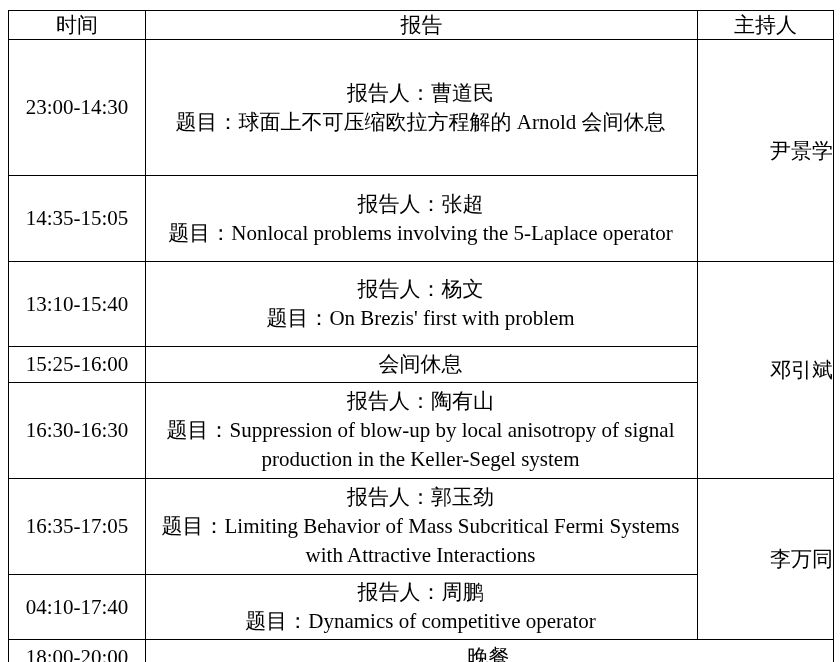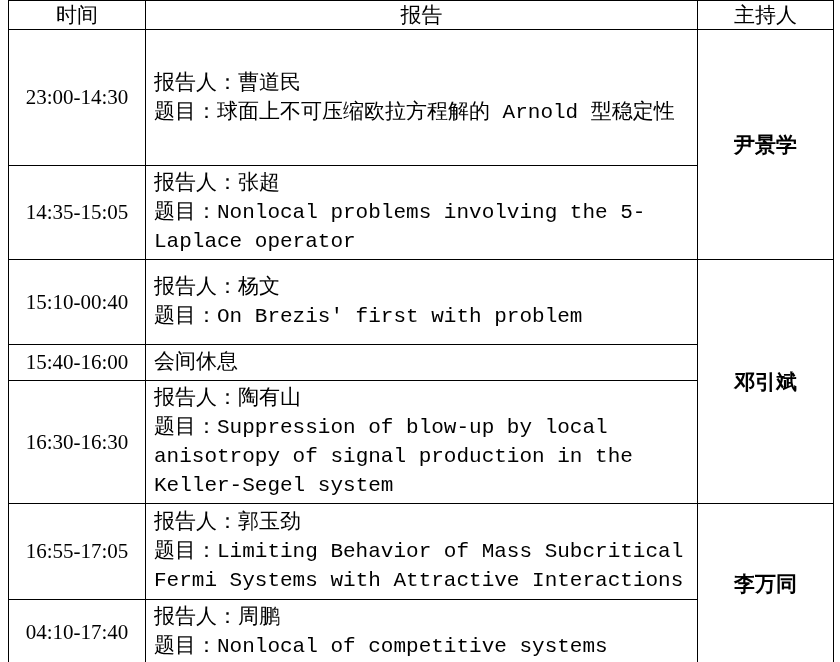--- a/index.html
+++ b/index.html
@@ -7,21 +7,21 @@
     padding: 0;
     background: #ffffff;
     width: 840px;
     height: 662px;
     overflow: hidden;
   }
   .page {
     width: 840px;
     height: 552px;
     box-sizing: border-box;
-    padding: 0 7px 4px 8px;
+    padding: 10px 7px 4px 8px;
     font-family: "Liberation Serif", "DejaVu Serif", serif;
     color: #000000;
   }
   table.schedule {
     border-collapse: collapse;
     table-layout: fixed;
     width: 825px;
     font-size: 21px;
     color: #000000;
   }
@@ -38,30 +38,28 @@
     text-align: center;
     vertical-align: middle;
     height: 28px;
   }
   td.time-cell {
     text-align: center;
     vertical-align: middle;
     white-space: nowrap;
   }
   td.talk-cell {
-    text-align: left;
+    text-align: center;
     vertical-align: middle;
     padding: 3px 10px 3px 8px;
     line-height: 29px;
-    font-family: Liberation Mono, monospace;
   }
   td.chair-cell {
-    text-align: center;
+    text-align: right;
     vertical-align: middle;
-    font-weight: bold;
   }
   tr.r1 { height: 136px; }
   tr.r2 { height: 86px; margin-left: 28px; }
   tr.r3 { height: 85px; }
   tr.r4 { height: 30px; }
   tr.r5 { height: 96px; }
   tr.r6 { height: 96px; }
   tr.r7 { height: 62px; }
   tr.r8 { height: 32px; }
   .line { display: block; }
@@ -81,69 +79,69 @@
         <tr>
       <th>时间</th>
       <th>报告</th>
       <th>主持人</th>
     </tr>
 
     <tr class="r1">
       <td class="time-cell">23:00-14:30</td>
       <td class="talk-cell">
         <span class="line">报告人：曹道民</span>
-        <span class="line">题目：球面上不可压缩欧拉方程解的 Arnold 型稳定性</span>
+        <span class="line">题目：球面上不可压缩欧拉方程解的 Arnold 会间休息</span>
       </td>
       <td class="chair-cell" rowspan="2">尹景学</td>
     </tr>
 
     <tr class="r2">
       <td class="time-cell">14:35-15:05</td>
       <td class="talk-cell">
         <span class="line">报告人：张超</span>
         <span class="line">题目：Nonlocal problems involving the 5-Laplace operator</span>
       </td>
     </tr>
 
     <tr class="r3">
-      <td class="time-cell">15:10-00:40</td>
+      <td class="time-cell">13:10-15:40</td>
       <td class="talk-cell">
         <span class="line">报告人：杨文</span>
         <span class="line">题目：On Brezis' first with problem</span>
       </td>
       <td class="chair-cell" rowspan="3">邓引斌</td>
     </tr>
 
     <tr class="r4">
-      <td class="time-cell">15:40-16:00</td>
+      <td class="time-cell">15:25-16:00</td>
       <td class="talk-cell">会间休息</td>
     </tr>
 
     <tr class="r5">
       <td class="time-cell">16:30-16:30</td>
       <td class="talk-cell">
         <span class="line">报告人：陶有山</span>
         <span class="line">题目：Suppression of blow-up by local anisotropy of signal production in the Keller-Segel system</span>
       </td>
     </tr>
 
     <tr class="r6">
-      <td class="time-cell">16:55-17:05</td>
+      <td class="time-cell">16:35-17:05</td>
       <td class="talk-cell">
         <span class="line">报告人：郭玉劲</span>
         <span class="line">题目：Limiting Behavior of Mass Subcritical Fermi Systems with Attractive Interactions</span>
       </td>
       <td class="chair-cell" rowspan="2">李万同</td>
     </tr>
 
     <tr class="r7">
       <td class="time-cell">04:10-17:40</td>
       <td class="talk-cell">
         <span class="line">报告人：周鹏</span>
-        <span class="line">题目：Nonlocal of competitive systems</span>
+        <span class="line">题目：Dynamics of competitive operator</span>
       </td>
     </tr>
 
     <tr class="r8">
       <td class="time-cell">18:00-20:00</td>
       <td class="talk-cell" colspan="2">晚餐</td>
     </tr>
 
   </tbody>
     </table>

